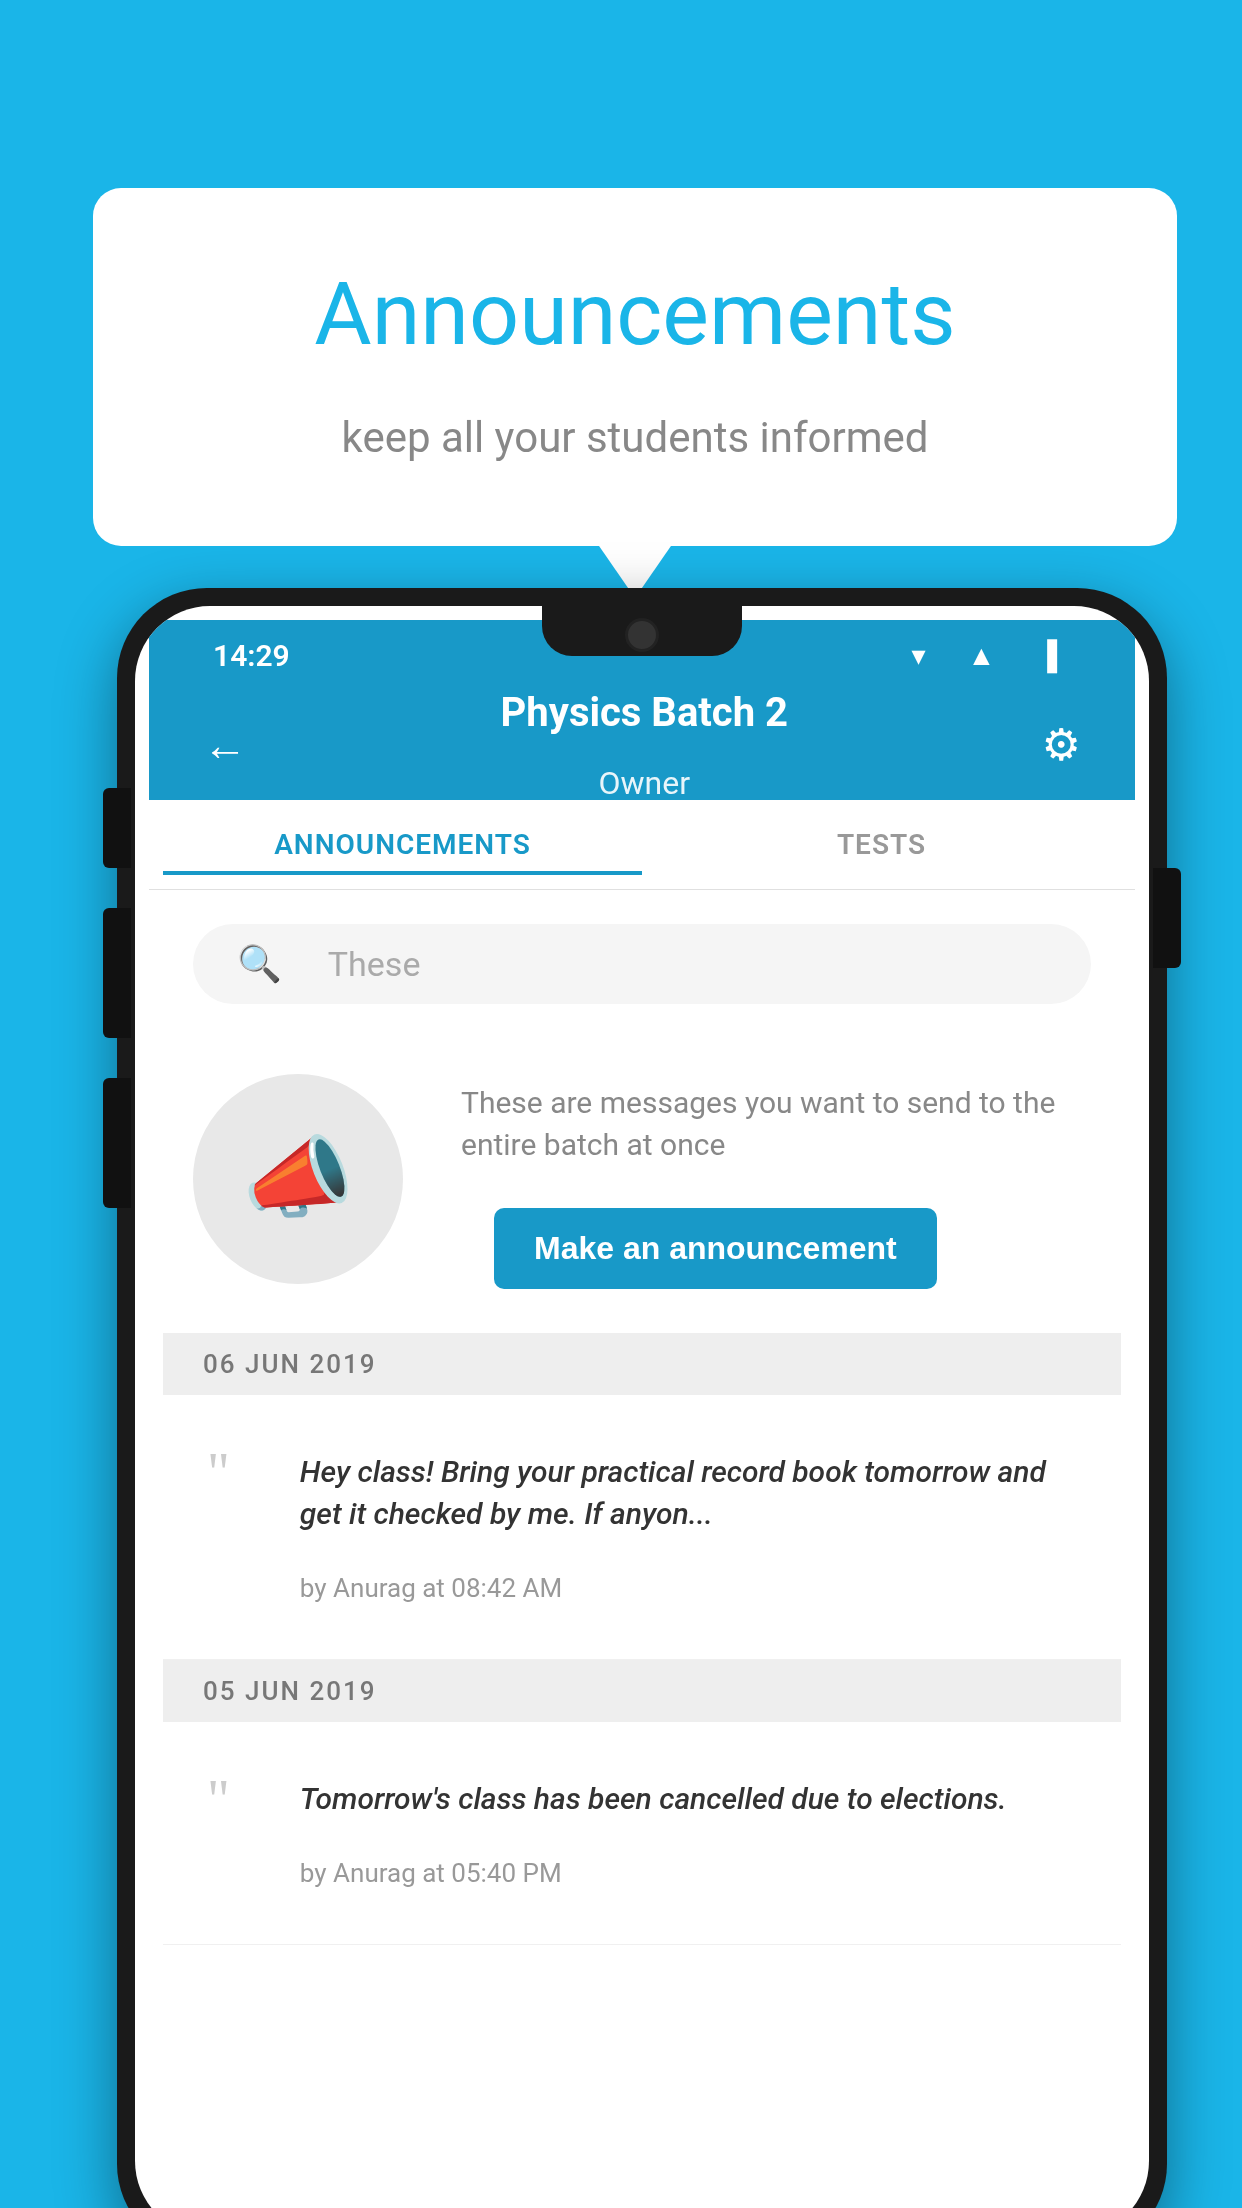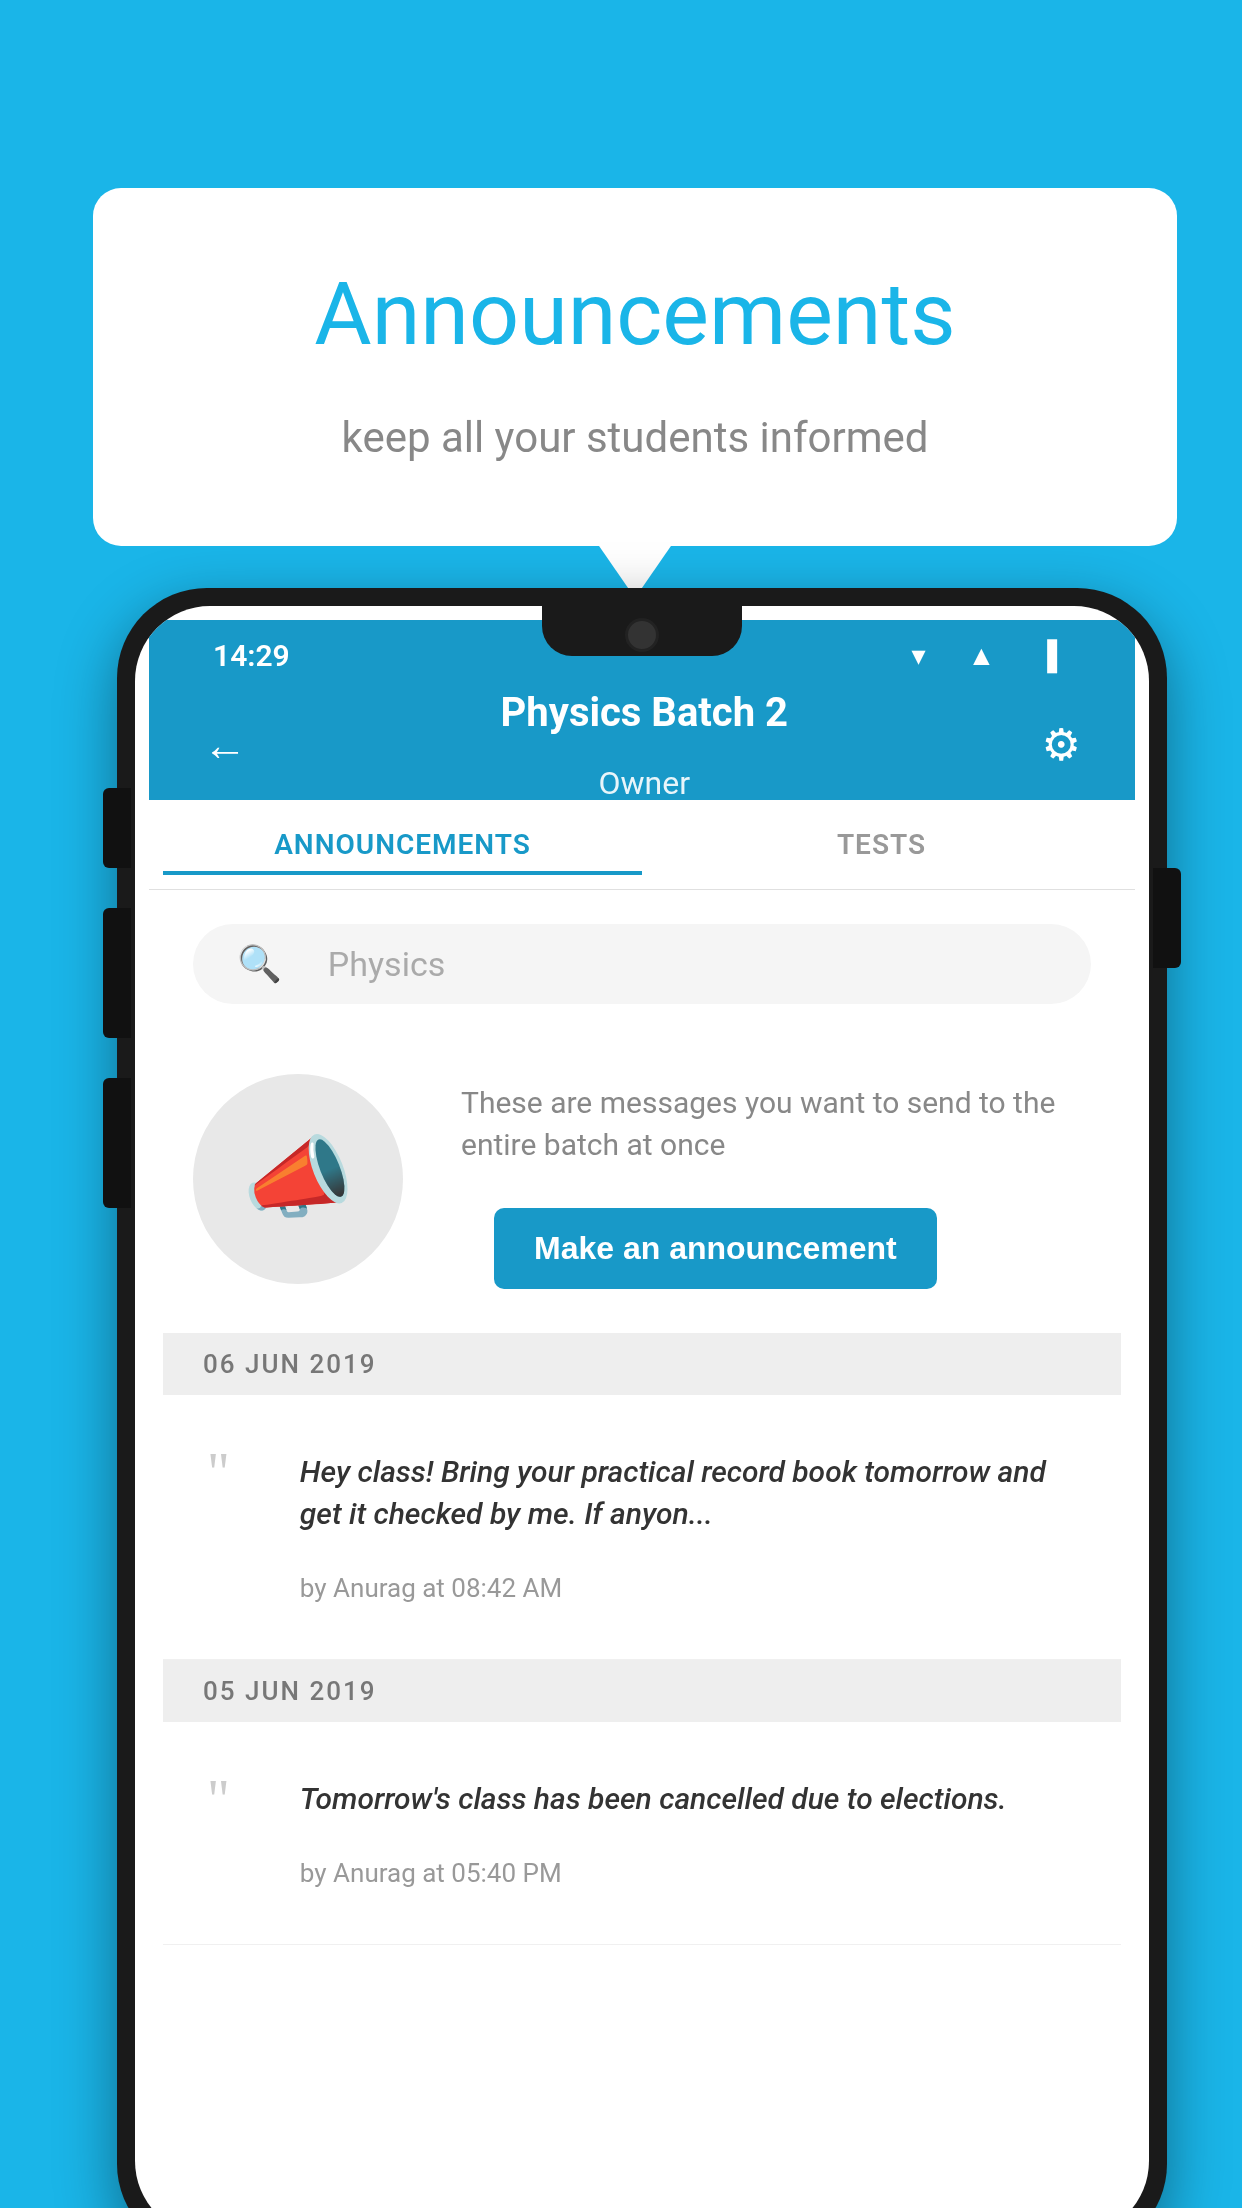--- a/index.html
+++ b/index.html
@@ -392,21 +392,21 @@
         <div class="tab-item">
           <span>TESTS</span>
         </div>
       </div>
 
       <div class="main-content">
 
         <div class="search-container">
           <div class="search-box">
             <span class="search-icon-wrap">🔍</span>
-            <span class="search-placeholder">Physics</span>
+            <span class="search-placeholder">These</span>
           </div>
         </div>
 
         <div class="promo-section">
           <div class="promo-icon-circle">
             <span class="megaphone-icon">📣</span>
           </div>
           <div class="promo-text-area">
             <div class="promo-description">These are messages you want to send to the entire batch at once</div>
             <button class="make-announcement-btn">Make an announcement</button>

